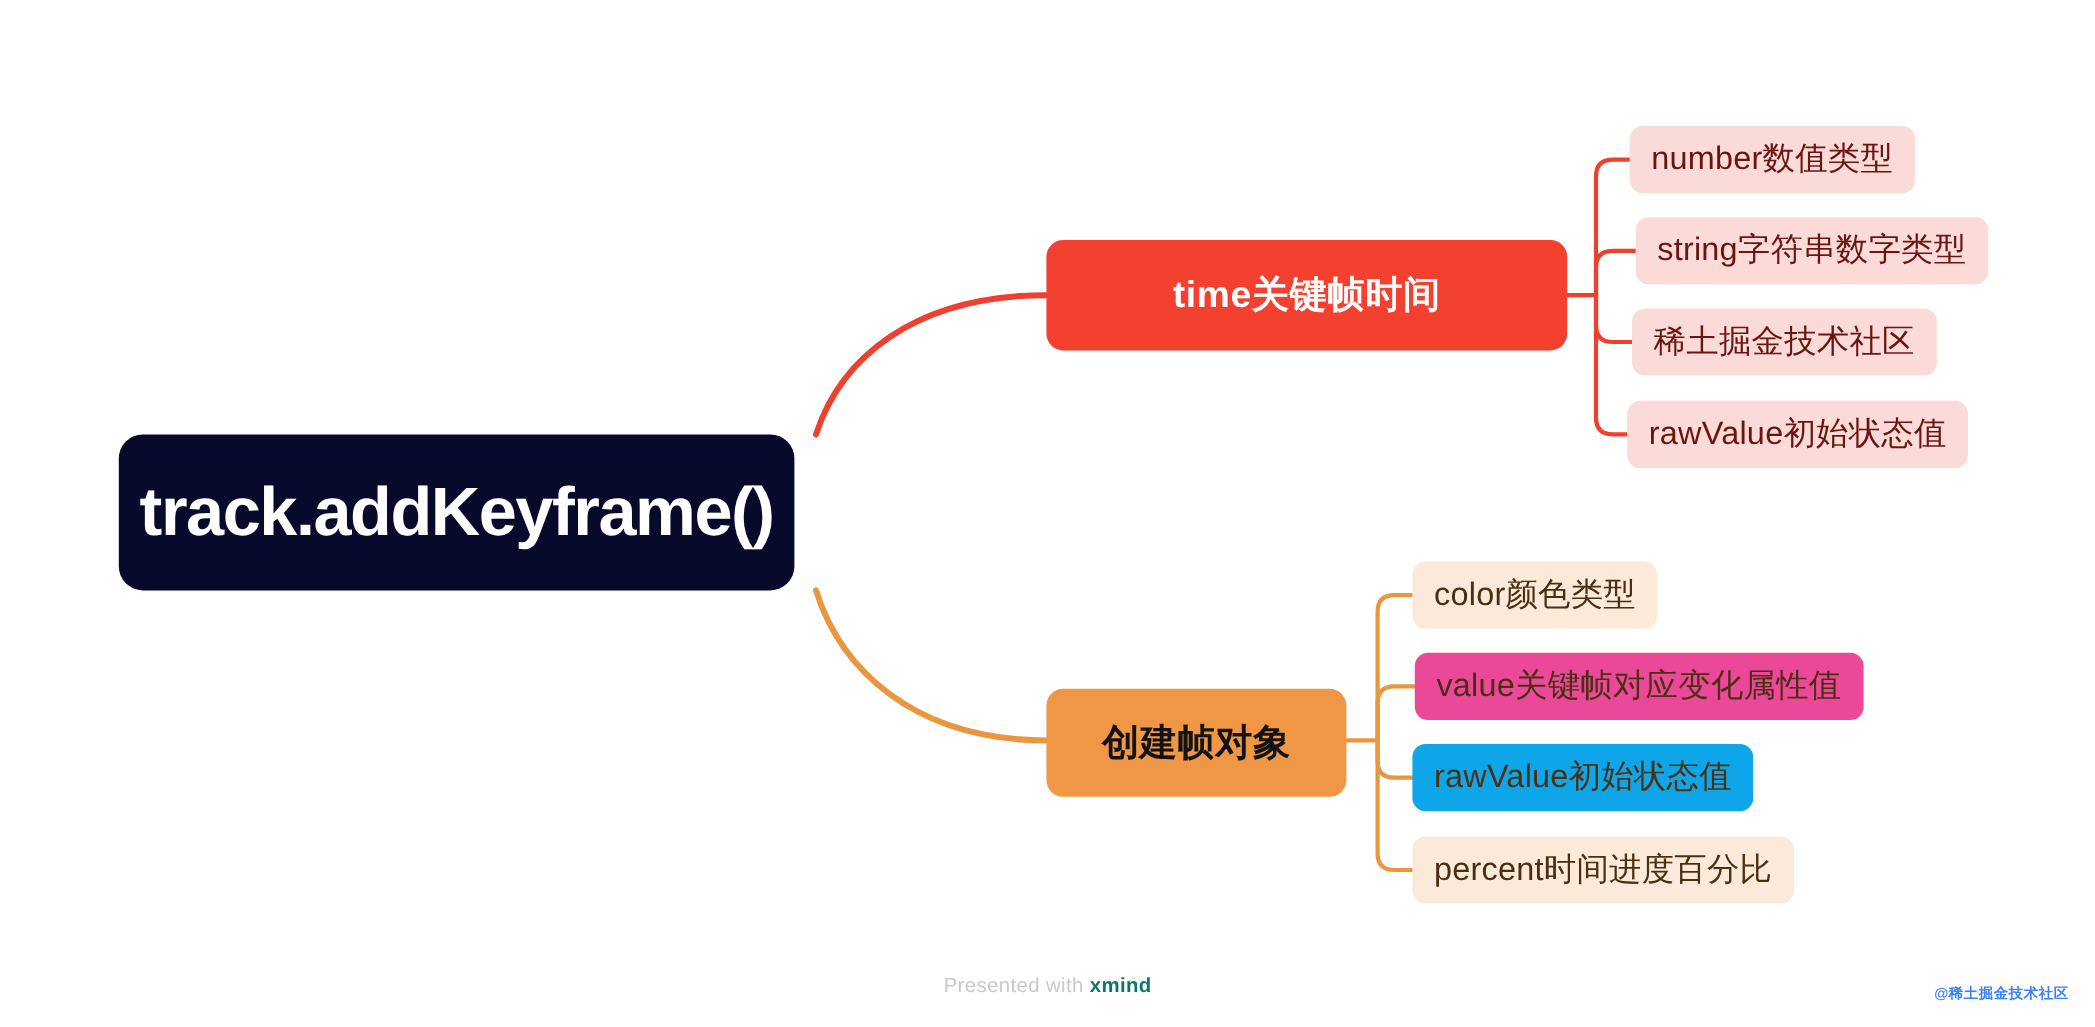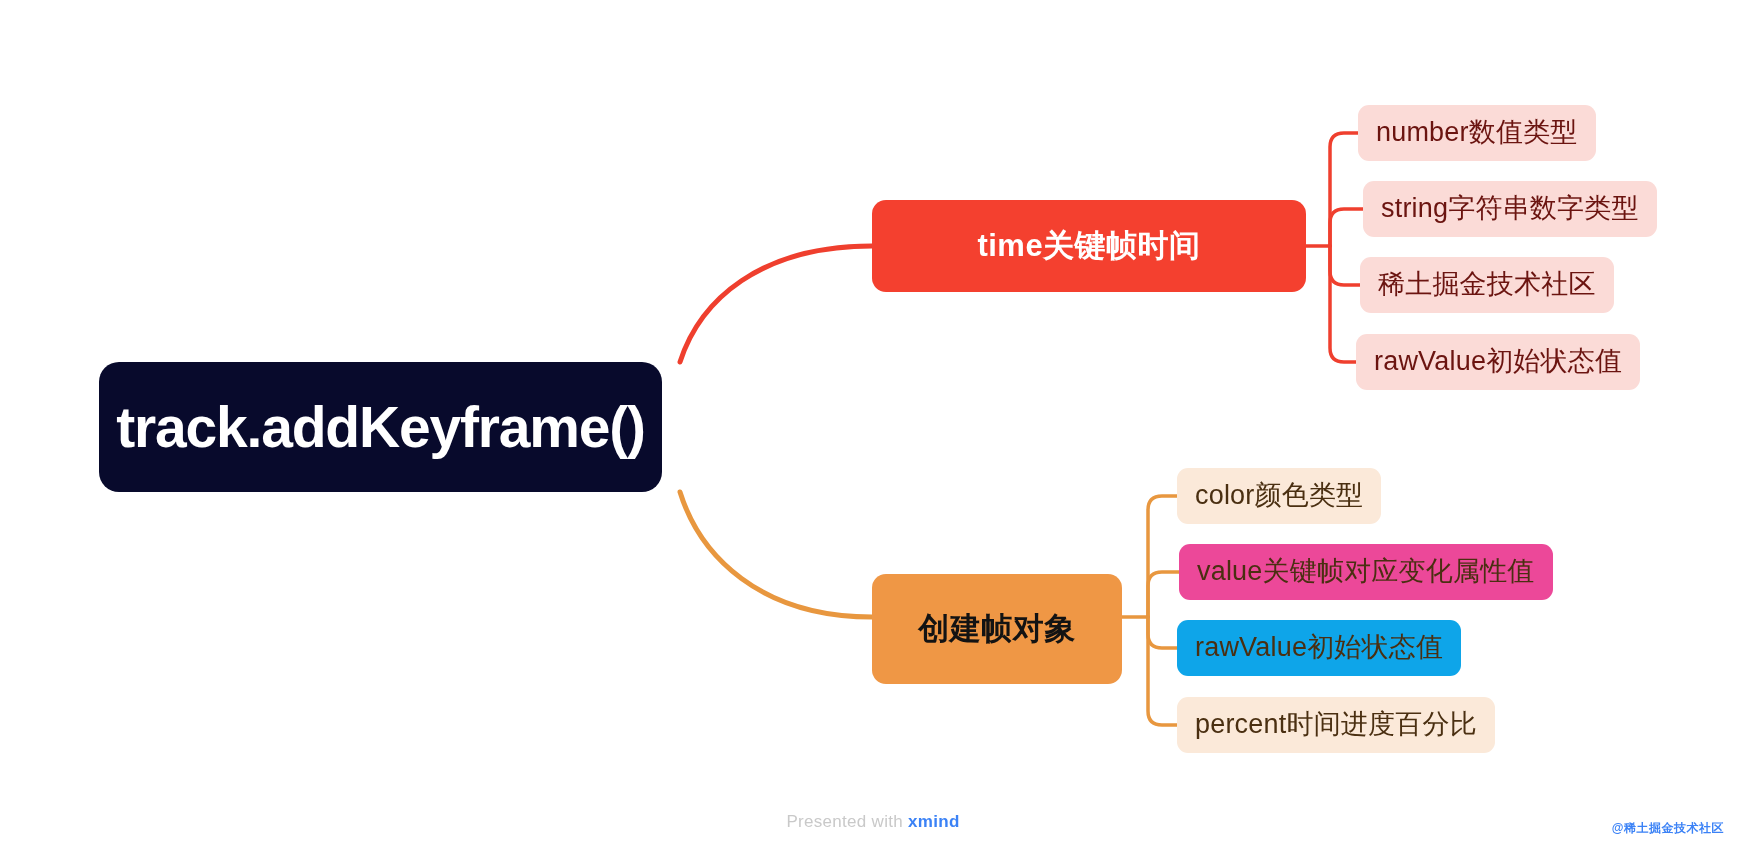--- a/index.html
+++ b/index.html
@@ -58,21 +58,21 @@
   .branch-red {
     left: 872px;
     top: 200px;
     width: 434px;
     height: 92px;
   }
   .branch-orange {
     left: 872px;
     top: 574px;
     width: 250px;
-    height: 110px;
+    height: 90px;
   }
   
   .leaf-node {
     border-radius: 11px;
     padding: 9px 18px 11px 18px;
     align-items: center;
   }
   .leaf-node .label {
     font-size: 27px;
     font-weight: normal;
@@ -84,21 +84,21 @@
     left: 0;
     top: 812px;
     width: 1746px;
     text-align: center;
     font-size: 17px;
     color: #c9c9c9;
     letter-spacing: 0.3px;
   }
   .footer-brand .xmind-word {
     font-weight: bold;
-    color: #3b82f6;
+    color: #0f766e;
   }
   .footer-watermark {
     position: absolute;
     right: 22px;
     top: 820px;
     font-size: 12px;
     color: #3b82f6;
     letter-spacing: 0.5px;
     font-weight: bold;
   }

